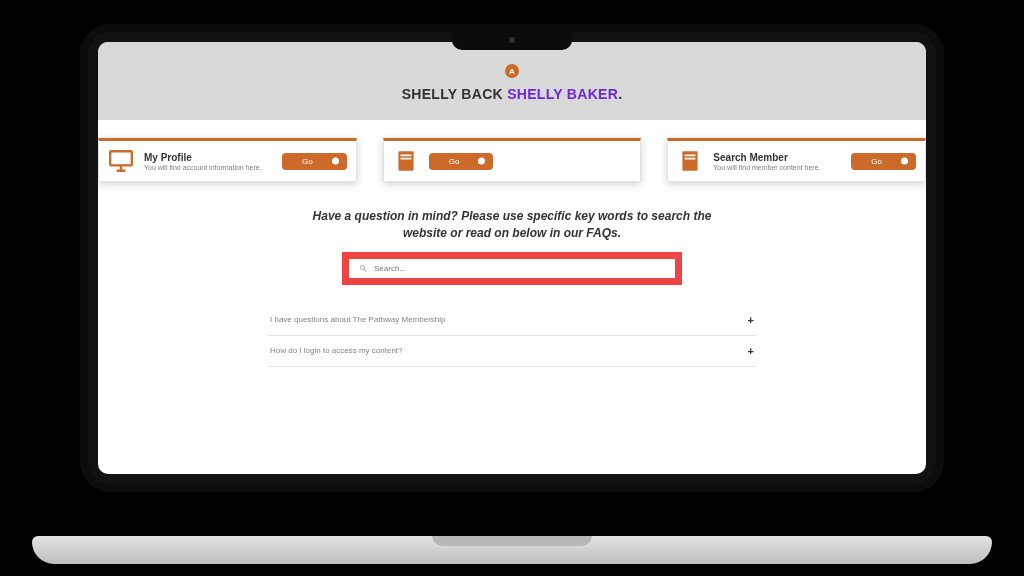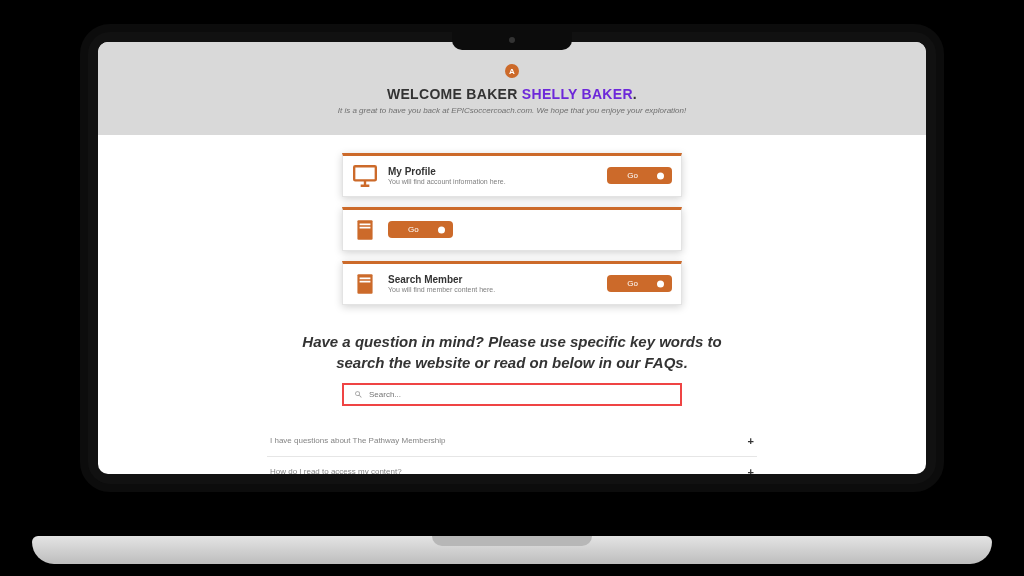--- a/index.html
+++ b/index.html
@@ -14,55 +14,54 @@
   .base{position:absolute;left:50%;bottom:-20px;transform:translateX(-50%);width:960px;height:28px;background:linear-gradient(#e4e4e4,#bdbdbd);border-bottom-left-radius:22px;border-bottom-right-radius:22px;border-top-left-radius:6px;border-top-right-radius:6px;box-shadow:0 6px 10px rgba(0,0,0,.6)}
   .base-notch{position:absolute;top:0;left:50%;transform:translateX(-50%);width:160px;height:10px;background:#b7b7b7;border-bottom-left-radius:10px;border-bottom-right-radius:10px}
 
   
   .hero{background:#d9d9d9;text-align:center;padding:22px 40px 18px;color:#4a4a4a}
   .badge{width:14px;height:14px;background:#cc6a2a;border-radius:50%;margin:0 auto 8px;display:flex;align-items:center;justify-content:center;color:#fff;font-size:8px;font-weight:bold}
   .wb{font-size:14px;font-weight:bold;color:#333;letter-spacing:.3px}
   .wb .name{color:#6d28d9}
   .sub{font-size:8px;font-style:italic;color:#6e6e6e;margin-top:4px;line-height:1.35}
 
-  .cards{padding:18px 0 10px;display:flex;flex-direction:column;align-items:center;gap:10px}
+  .cards{padding:18px 0 10px;display:flex;flex-direction:row;align-items:center;gap:26px}
   .card{width:340px;border:1px solid #e3e3e3;border-top:3px solid #cc6a2a;background:#fff;display:flex;align-items:center;padding:7px 9px;gap:10px;box-shadow:0 2px 8px rgba(0,0,0,.18)}
   .ico{width:26px;height:26px;display:flex;align-items:center;justify-content:center}
   .ico svg{width:100%;height:100%}
   .ctext{flex:1}
   .ct{font-size:10px;font-weight:bold;color:#333}
   .cd{font-size:7px;color:#808080;margin-top:1px}
   .go{background:#cc6a2a;color:#fff;font-size:8px;padding:4px 20px;border:none;border-radius:4px;display:flex;align-items:flex-end;gap:12px;cursor:pointer;position:relative}
   .go::after{content:"";position:absolute;right:8px;top:50%;transform:translateY(-50%);width:7px;height:7px;background:#fff;border-radius:50%;font-size:6px}
   .go span{margin-right:14px}
 
-  .faq-lead{text-align:center;font-size:15px;font-weight:bold;font-style:italic;color:#333;padding:16px 200px 0;line-height:1.4}
-  .search{width:340px;margin:10px auto 0;border:2px solid #ef4444;display:flex;align-items:center;padding:5px 10px;color:#999;font-size:8px;gap:6px;background:#fff}
+  .faq-lead{text-align:center;font-size:12px;font-weight:bold;font-style:italic;color:#333;padding:16px 200px 0;line-height:1.4}
+  .search{width:340px;margin:10px auto 0;border:7px solid #ef4444;display:flex;align-items:center;padding:5px 10px;color:#999;font-size:8px;gap:6px;background:#fff}
   .search svg{width:9px;height:9px;fill:#999}
   .search input{border:none;outline:none;flex:1;font-size:8px;color:#555}
 
   .faqs{width:490px;margin:20px auto 12px}
   .faq{display:flex;justify-content:space-between;align-items:center;padding:9px 3px;border-bottom:1px solid #e6e6e6;font-size:8px;color:#848484;cursor:pointer}
   .plus{font-size:11px;font-weight:bold;color:#333}
 </style>
 </head>
 <body>
 
 <div class="laptop">
   <div class="lid">
     <div class="notch"></div>
     <div class="cam"></div>
     <div class="screen">
 
       <div class="hero">
         <div class="badge">A</div>
         <div class="wb">
-          <span>WELCOME BAKER </span><span class="name">SHELLY BAKER</span><span>.</span>
+          <span>SHELLY BACK </span><span class="name">SHELLY BAKER</span><span>.</span>
         </div>
-        <div class="sub">It is a great to have you back at EPICsoccercoach.com. We hope that you enjoye your exploration!</div>
       </div>
 
       <div class="cards">
         <div class="card">
           <div class="ico">
             <svg viewBox="0 0 24 24" fill="none" stroke="#cc6a2a" stroke-width="2.2">
                 <rect x="2" y="3" width="20" height="13" rx="1"></rect>
                 <line x1="8" y1="21" x2="16" y2="21"></line>
                 <line x1="12" y1="16" x2="12" y2="21"></line>
               </svg>
@@ -115,21 +114,21 @@
           </svg>
         <input placeholder="Search..." style="">
       </div>
 
       <div class="faqs">
         <div class="faq">
           <span>I have questions about The Pathway Membership</span>
           <span class="plus">+</span>
         </div>
         <div class="faq">
-          <span>How do I read to access my content?</span>
+          <span>How do I login to access my content?</span>
           <span class="plus">+</span>
         </div>
       </div>
 
     </div>
   </div>
   <div class="base">
     <div class="base-notch"></div>
   </div>
 </div>

